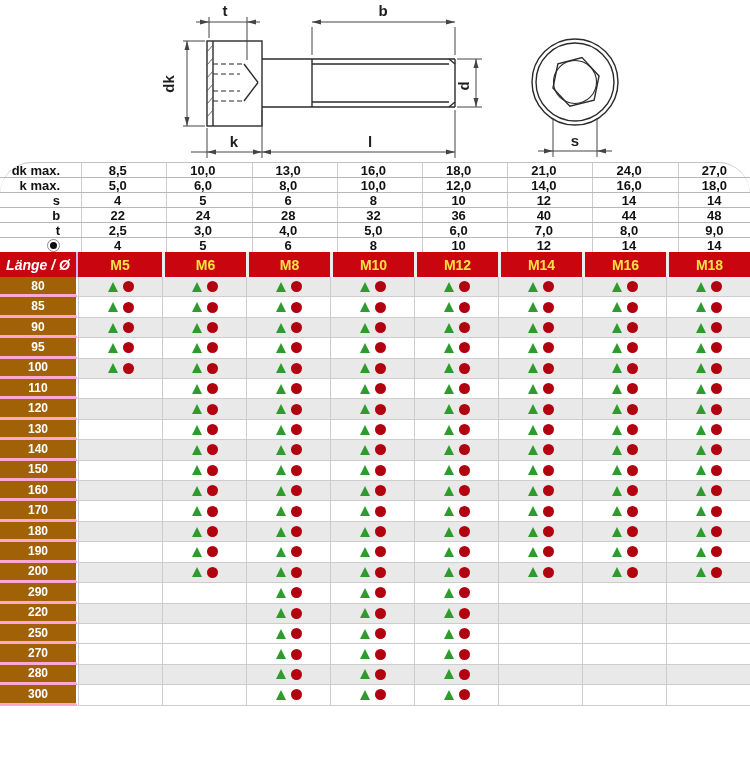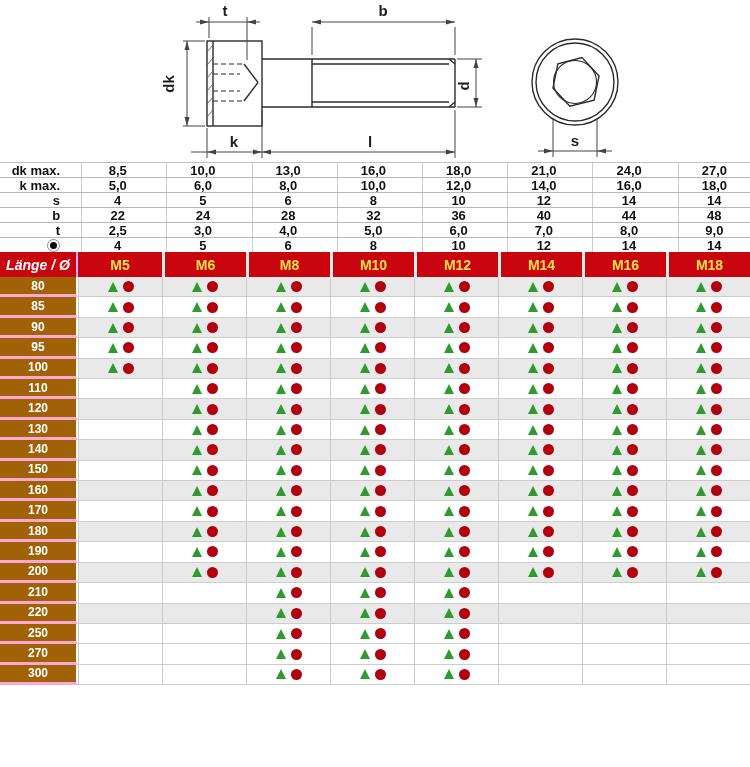--- a/index.html
+++ b/index.html
@@ -5,21 +5,21 @@
   * { margin:0; padding:0; box-sizing:border-box; }
   html,body { width:750px; background:#fff; font-family:"Liberation Sans", sans-serif; }
   #page { width:750px; height:767px; overflow:hidden; background:#fff; }
 
   
   #drawing-area { width:750px; height:162px; background:#fff; }
   #drawing-area svg { display:block; }
   .dim-label { font:bold 15px "Liberation Sans", sans-serif; fill:#1d1d1d; }
 
   
-  #spec-table { width:750px; height:90px; border-top:1px solid #c2c2c2; }
+  #spec-table { width:750px; height:90px; border-top:1px solid #c2c2c2;border-radius:32px; }
   .spec-row { display:flex; height:15px; border-bottom:1px solid #b8b8b8; }
   .spec-label { width:78px; display:flex; align-items:center; justify-content:flex-end;
                 padding-right:8px; font-weight:bold; font-size:13px; color:#111; }
   .spec-cell { width:84px; display:flex; align-items:center; justify-content:center;
                font-weight:bold; font-size:13px; color:#111; border-left:1px solid #ccc;margin-left:13px; }
   .socket-sym { width:13px; height:13px; border-radius:50%; border:1.5px solid #8a8a8a;
                 display:flex; align-items:center; justify-content:center; }
   .socket-sym-dot { width:7px; height:7px; border-radius:50%; background:#0d0d0d; }
 
   
@@ -728,21 +728,21 @@
         <div class="bcell">
           <div class="tri"></div>
           <div class="dot"></div>
         </div>
         <div class="bcell">
           <div class="tri"></div>
           <div class="dot"></div>
         </div>
       </div>
       <div class="brow">
-        <div class="blabel">210</div>
+        <div class="blabel">290</div>
         <div class="bcell"></div>
         <div class="bcell"></div>
         <div class="bcell">
           <div class="tri"></div>
           <div class="dot"></div>
         </div>
         <div class="bcell">
           <div class="tri"></div>
           <div class="dot"></div>
         </div>
@@ -807,20 +807,40 @@
           <div class="dot"></div>
         </div>
         <div class="bcell">
           <div class="tri"></div>
           <div class="dot"></div>
         </div>
         <div class="bcell"></div>
         <div class="bcell"></div>
         <div class="bcell"></div>
       </div>
+      <div class="brow even">
+        <div class="blabel">280</div>
+        <div class="bcell"></div>
+        <div class="bcell"></div>
+        <div class="bcell">
+          <div class="tri"></div>
+          <div class="dot"></div>
+        </div>
+        <div class="bcell">
+          <div class="tri"></div>
+          <div class="dot"></div>
+        </div>
+        <div class="bcell">
+          <div class="tri"></div>
+          <div class="dot"></div>
+        </div>
+        <div class="bcell"></div>
+        <div class="bcell"></div>
+        <div class="bcell"></div>
+      </div>
       <div class="brow">
         <div class="blabel">300</div>
         <div class="bcell"></div>
         <div class="bcell"></div>
         <div class="bcell">
           <div class="tri"></div>
           <div class="dot"></div>
         </div>
         <div class="bcell">
           <div class="tri"></div>

